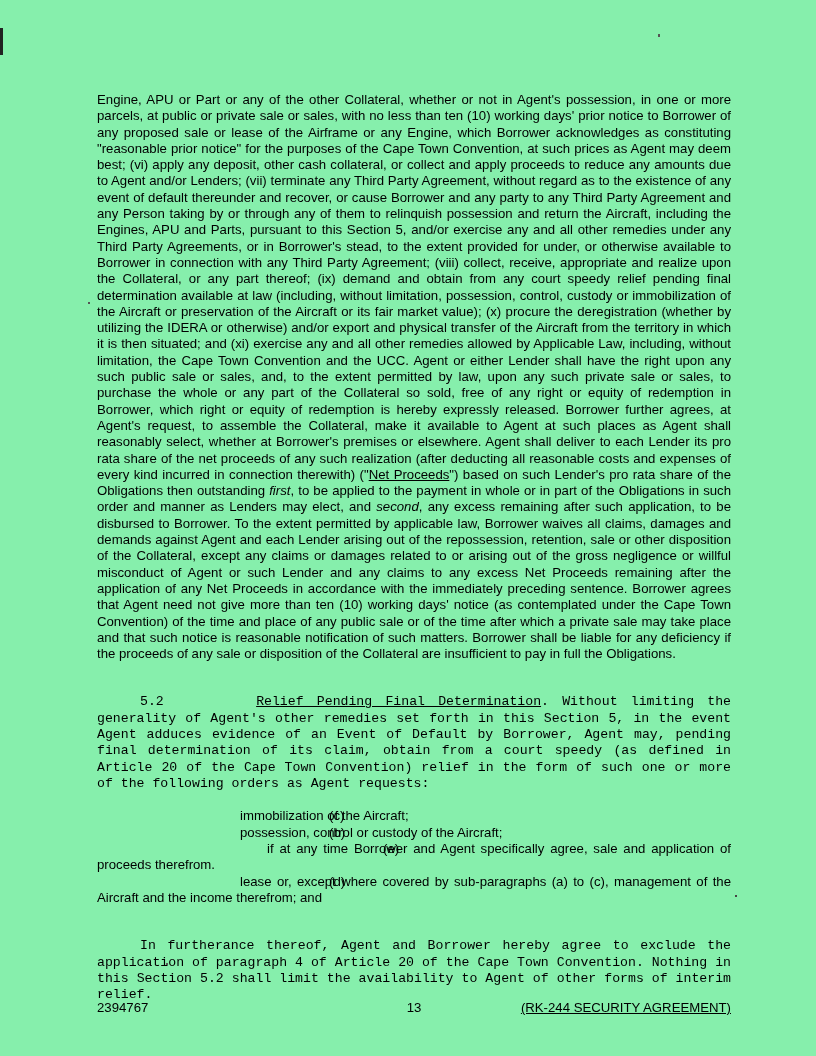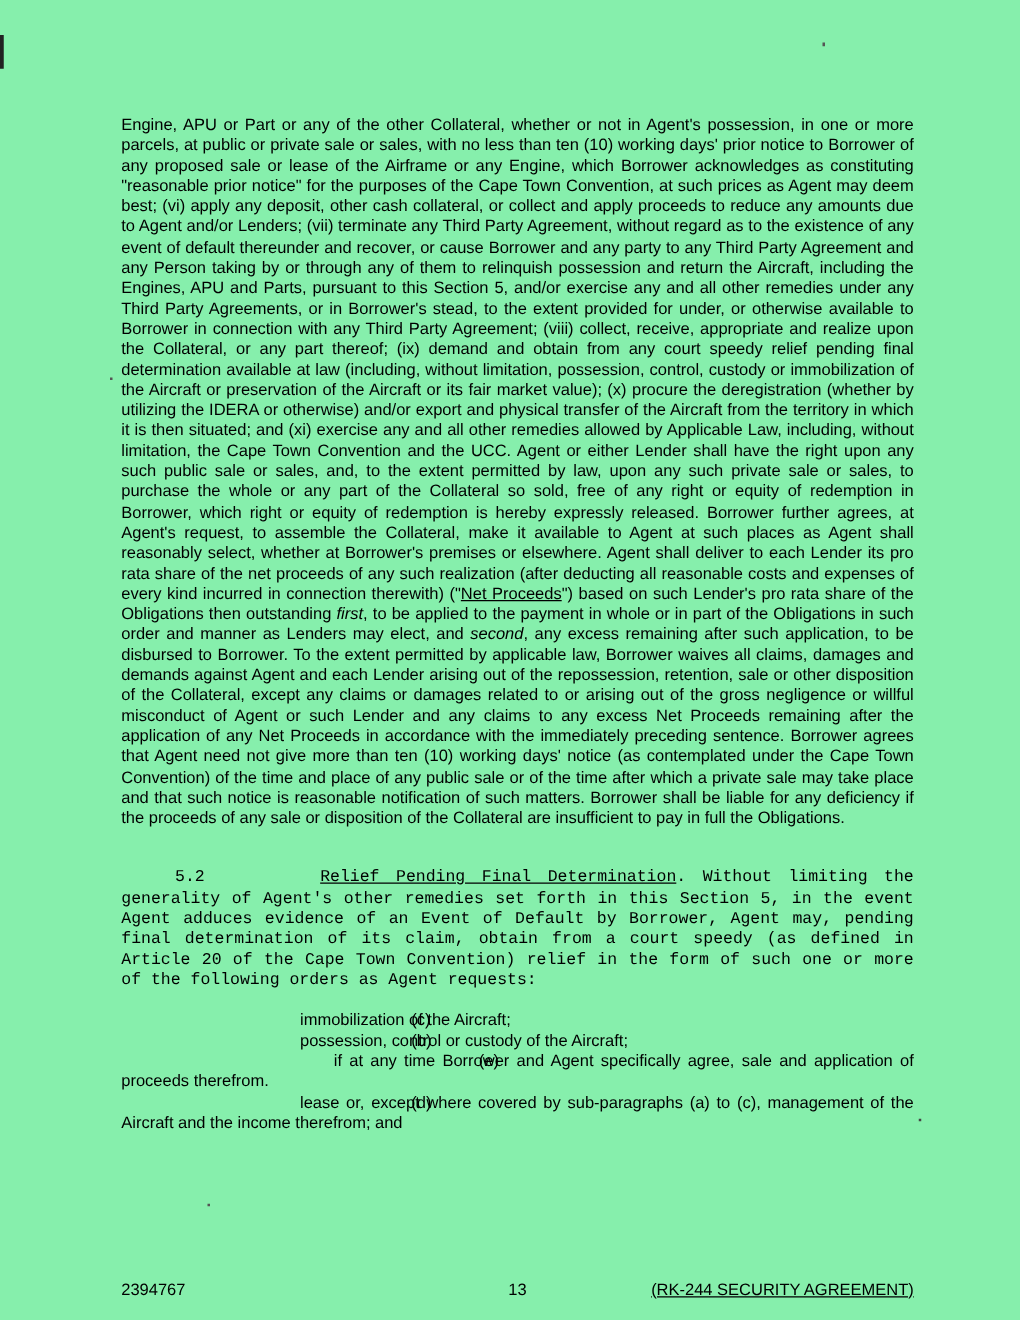--- a/index.html
+++ b/index.html
@@ -27,21 +27,21 @@
   .indent { text-indent: 43px; }
   .u { text-decoration: underline; }
   .i { font-style: italic; }
   .list { margin-top: 16.3px; }
   .list-item { text-indent: 116px; }
   .list-item.deep { text-indent: 143px; }
   .li-label { display: inline-block; width: 27px; }
   .footer {
     position: absolute;
     left: 97px;
-    top: 1024px;
+    top: 1000px;
     width: 634px;
     font-size: 13.2px;
     display: flex;
     align-items: center;
   }
   .footer .f-left  { flex: 1; text-align: left; }
   .footer .f-mid   { flex: 1; text-align: center; }
   .footer .f-right { flex: 1; text-align: right; text-decoration: underline; }
   .artifact { position: absolute; background: #222; }
   .a-bar  { left: 0;    top: 28px;  width: 3px; height: 27px; }
@@ -67,20 +67,21 @@
 
     <p class="para gap indent"><span>5.2&nbsp;&nbsp;&nbsp;&nbsp;&nbsp;&nbsp;&nbsp;</span><span class="u">Relief Pending Final Determination</span><span>.  Without limiting the generality of Agent's other remedies set forth in this Section 5, in the event Agent adduces evidence of an Event of Default by Borrower, Agent may, pending final determination of its claim, obtain from a court speedy (as defined in Article 20 of the Cape Town Convention) relief in the form of such one or more of the following orders as Agent requests:</span></p>
 
     <div class="list">
       <p class="list-item"><span class="li-label">(c)</span><span>immobilization of the Aircraft;</span></p>
       <p class="list-item"><span class="li-label">(b)</span><span>possession, control or custody of the Aircraft;</span></p>
       <p class="list-item deep"><span class="li-label">(e)</span><span>if at any time Borrower and Agent specifically agree, sale and application of proceeds therefrom.</span></p>
       <p class="list-item"><span class="li-label">(d)</span><span>lease or, except where covered by sub-paragraphs (a) to (c), management of the Aircraft and the income therefrom; and</span></p>
     </div>
 
+    <p class="para gap indent"><span>In furtherance thereof, Agent and Borrower hereby agree to exclude the application of paragraph 4 of Article 20 of the Cape Town Convention.  Nothing in this Section 5.2 shall limit the availability to Agent of other forms of interim relief.</span></p>
 
   </div>
 
   <div class="footer">
     <span class="f-left">2394767</span>
     <span class="f-mid">13</span>
     <span class="f-right">(RK-244 SECURITY AGREEMENT)</span>
   </div>
 
 </div>

